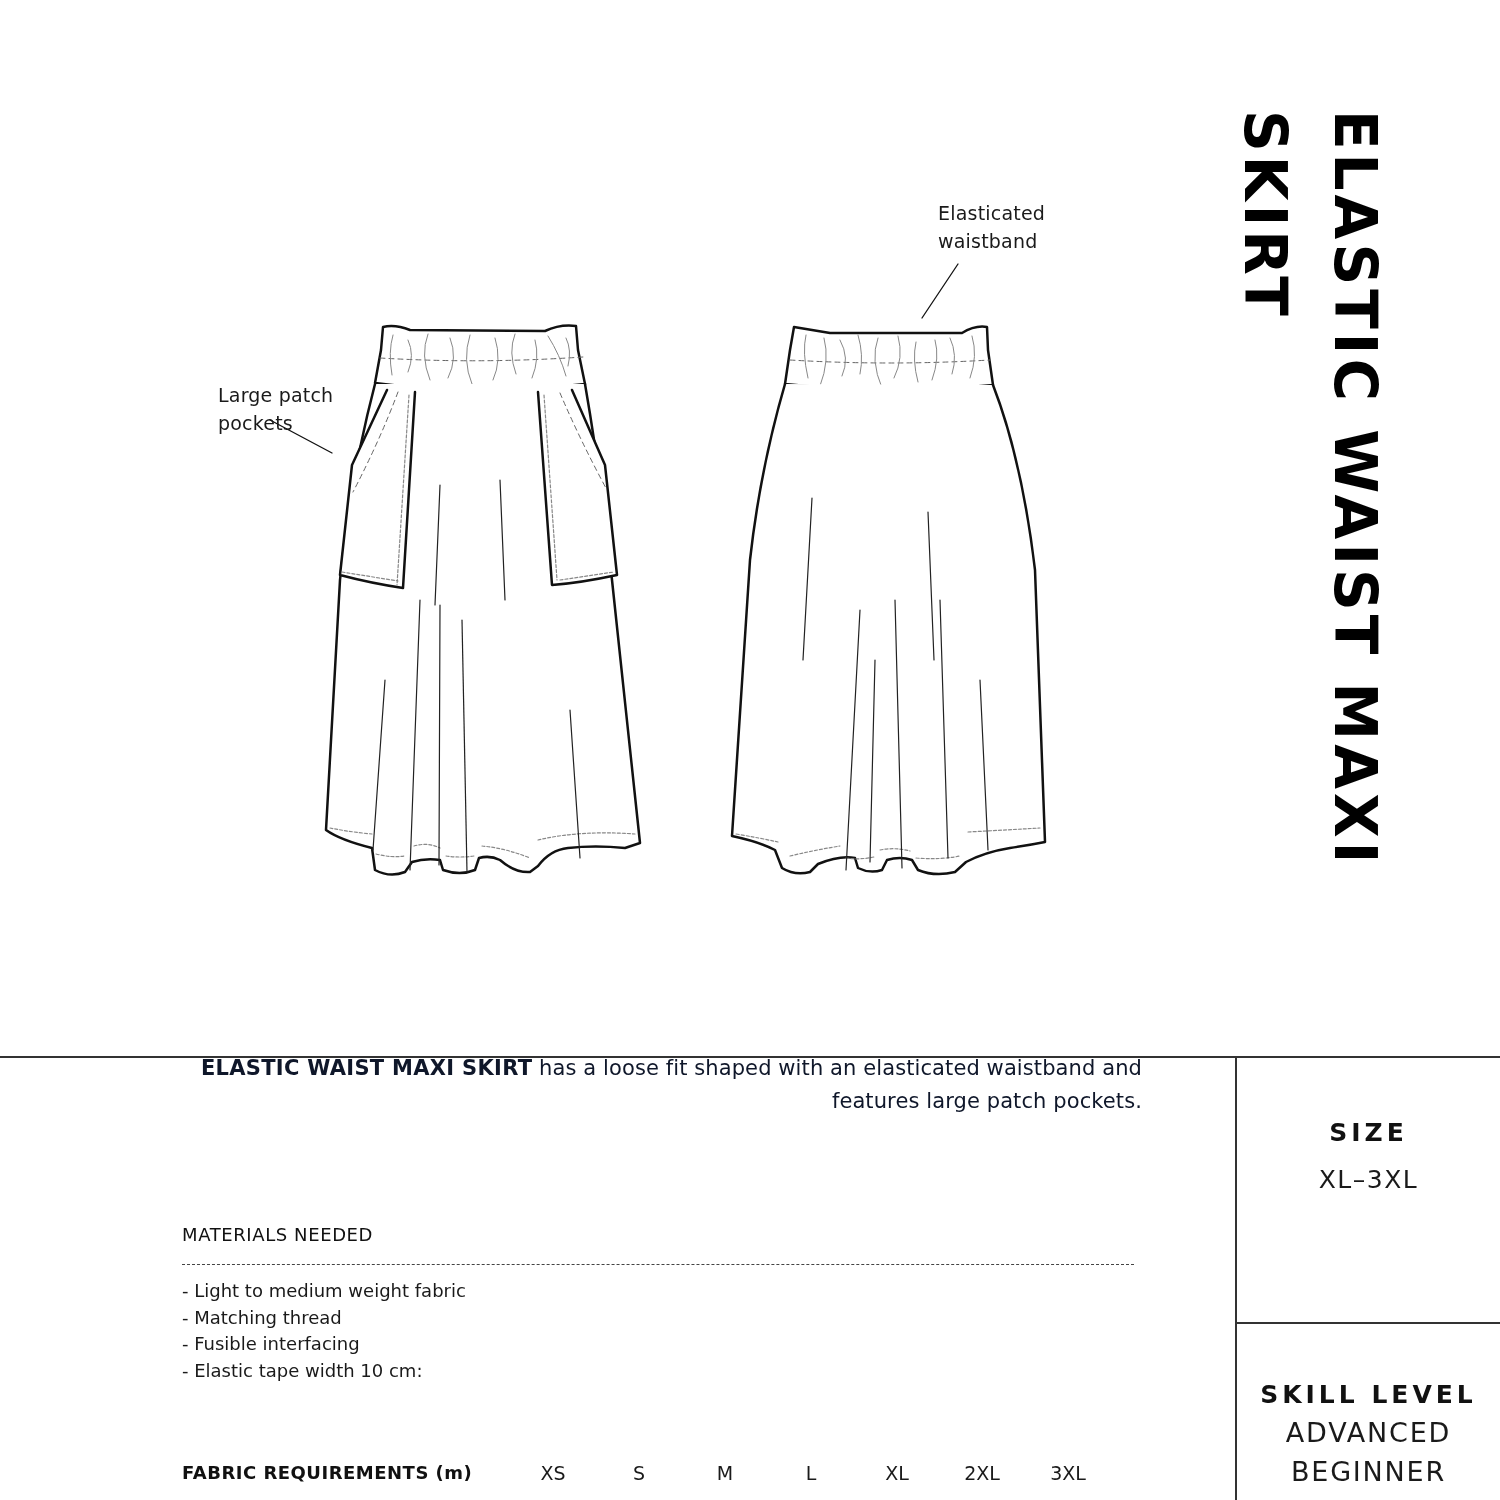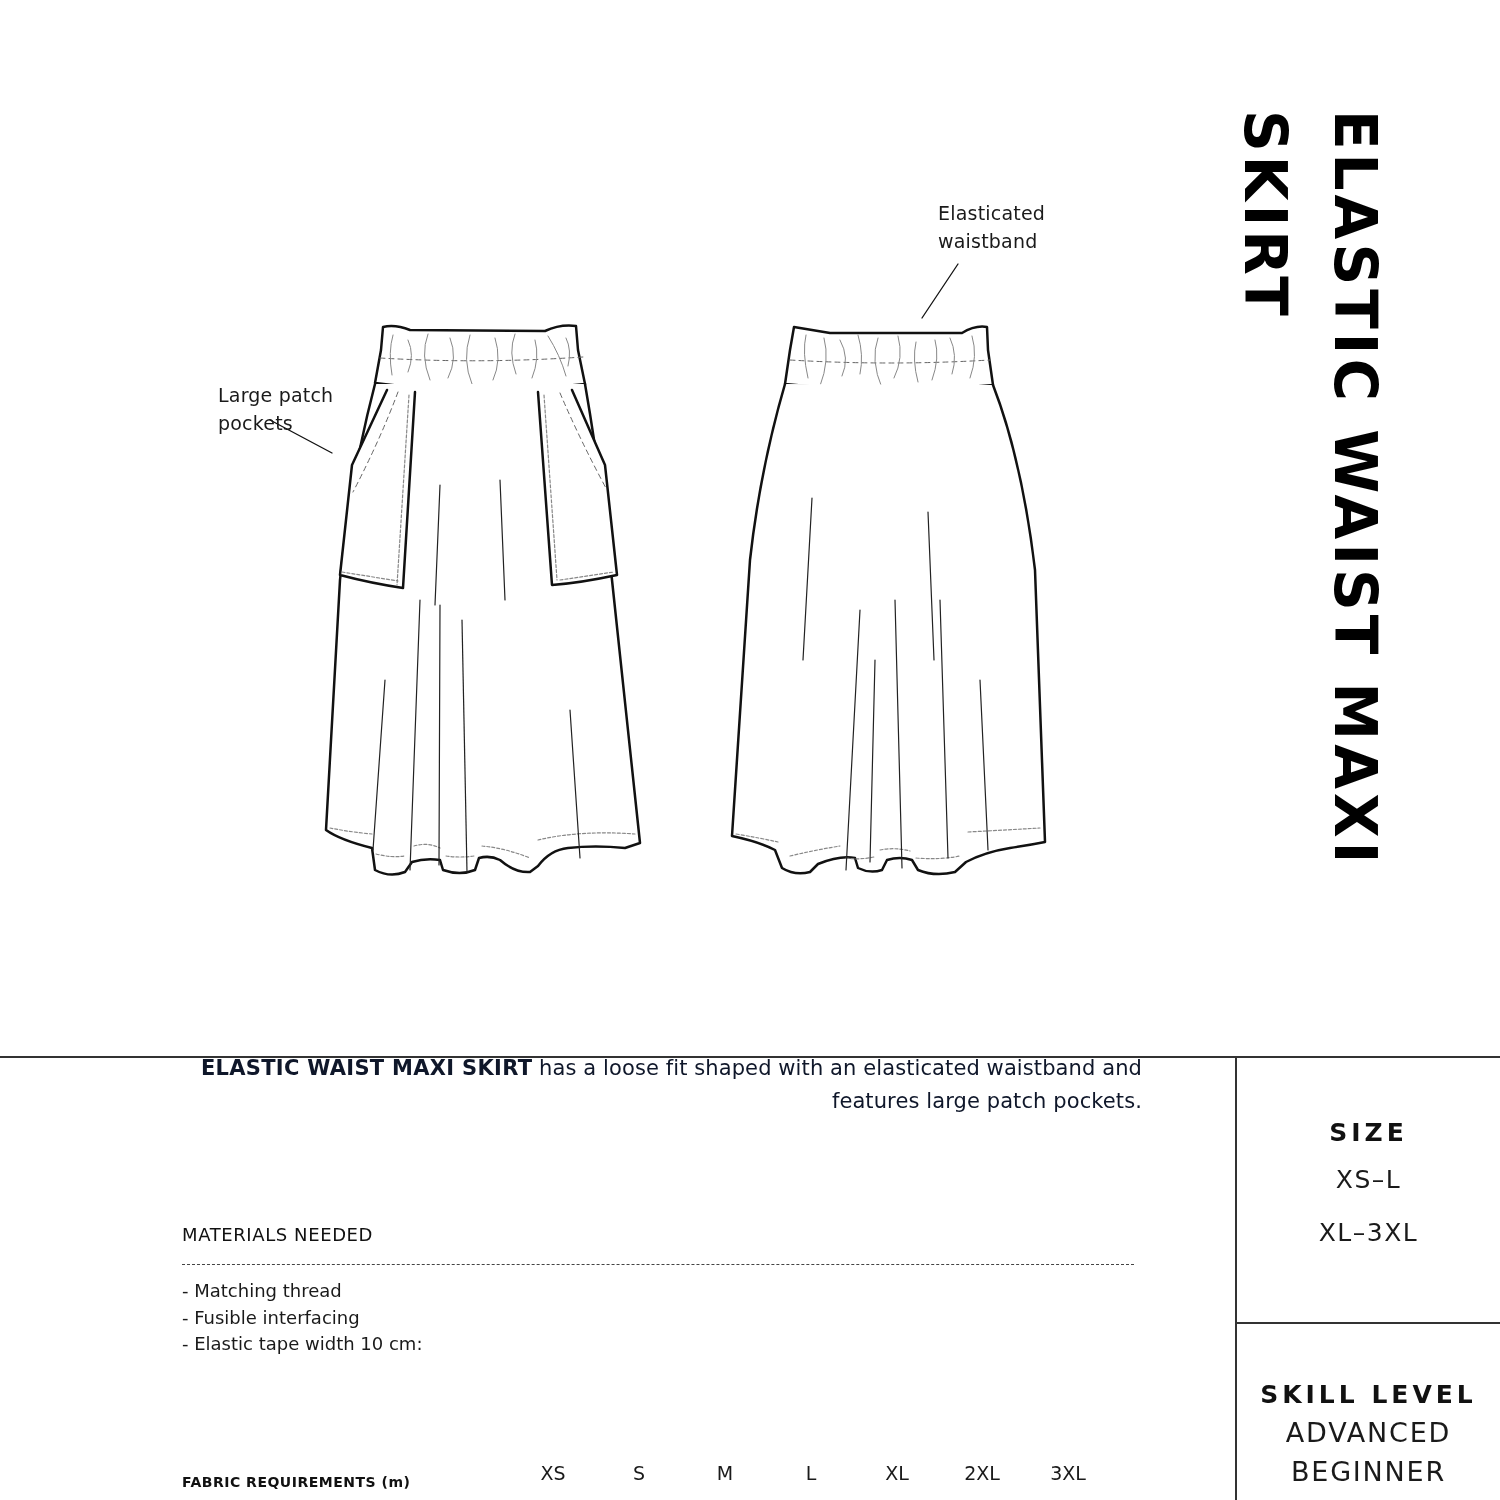--- a/index.html
+++ b/index.html
@@ -30,21 +30,21 @@
   .desc { position:absolute; left:182px; top:1052px; width:960px; font-family:"DejaVu Sans", sans-serif; font-size:21px; line-height:33px; color:#0f172a; letter-spacing:0.1px;text-align:right; }
   .desc b { font-weight:bold; letter-spacing:0.3px; }
 
   .materials-heading { position:absolute; left:182px; top:1224px; font-family:"DejaVu Sans", sans-serif; font-weight:normal; font-size:18px; letter-spacing:0.6px; color:#111; }
   .dash-line { position:absolute; left:182px; top:1264px; width:952px; height:0; border-top:1.5px dashed #444; }
 
   .materials-list { position:absolute; left:182px; top:1278px; list-style:none; font-family:"DejaVu Sans", sans-serif; font-size:18px; line-height:26.5px; color:#1a1a1a; }
   .materials-list li .sub { display:block; padding-left:17px; }
 
   .fabric-row { position:absolute; left:182px; top:1462px; width:960px; height:30px; font-family:"DejaVu Sans", sans-serif; }
-  .fabric-label { position:absolute; left:0; top:0; font-weight:bold; font-size:14px; letter-spacing:0.5px; color:#111;margin-top:12px; }
+  .fabric-label { position:absolute; left:0; top:0; font-weight:bold; font-size:18px; letter-spacing:0.5px; color:#111; }
   .fabric-size { position:absolute; top:0; font-size:19px; color:#1a1a1a; text-align:center; width:60px; }
 
   .side-block { position:absolute; left:1237px; width:263px; text-align:center; font-family:"DejaVu Sans", sans-serif; }
   .side-size { top:1118px; }
   .side-skill { top:1380px; }
   .side-heading { font-weight:bold; font-size:25px; letter-spacing:4px; color:#111; }
   .side-value { font-size:25px; line-height:41px; color:#1a1a1a; letter-spacing:1.5px; }
   .side-size .side-value { margin-top:12px; }
   .side-skill .side-value { margin-top:8px; font-size:27px; line-height:31px; letter-spacing:1.8px; }
 </style>
@@ -143,40 +143,40 @@
 <div class="hr-main"></div>
 <div class="vr-side"></div>
 <div class="hr-side"></div>
 
 <p class="desc"><b>ELASTIC WAIST MAXI SKIRT</b><span> has a loose fit shaped with an elasticated waistband and features large patch pockets.</span></p>
 
 <div class="materials-heading">MATERIALS NEEDED</div>
 <div class="dash-line"></div>
 
 <ul class="materials-list">
+  <li>- Light to medium weight fabric</li>
   <li>- Matching thread</li>
   <li>- Fusible interfacing</li>
   <li>
     <span>- Elastic tape width 10 cm:</span>
   </li>
 </ul>
 
 <div class="fabric-row">
   <div class="fabric-label">FABRIC REQUIREMENTS  (m)</div>
   <div class="fabric-size" style="left:341px">XS</div>
   <div class="fabric-size" style="left:427px">S</div>
   <div class="fabric-size" style="left:513px">M</div>
   <div class="fabric-size" style="left:599px">L</div>
   <div class="fabric-size" style="left:685px">XL</div>
   <div class="fabric-size" style="left:770px">2XL</div>
   <div class="fabric-size" style="left:856px">3XL</div>
 </div>
 
 <div class="side-block side-size">
   <div class="side-heading">SIZE</div>
-  <div class="side-value">XS–L</div>
   <div class="side-value">XL–3XL</div>
 </div>
 <div class="side-block side-skill">
   <div class="side-heading">SKILL LEVEL</div>
   <div class="side-value">ADVANCED</div>
   <div class="side-value">BEGINNER</div>
 </div>
 
 </body></html>

